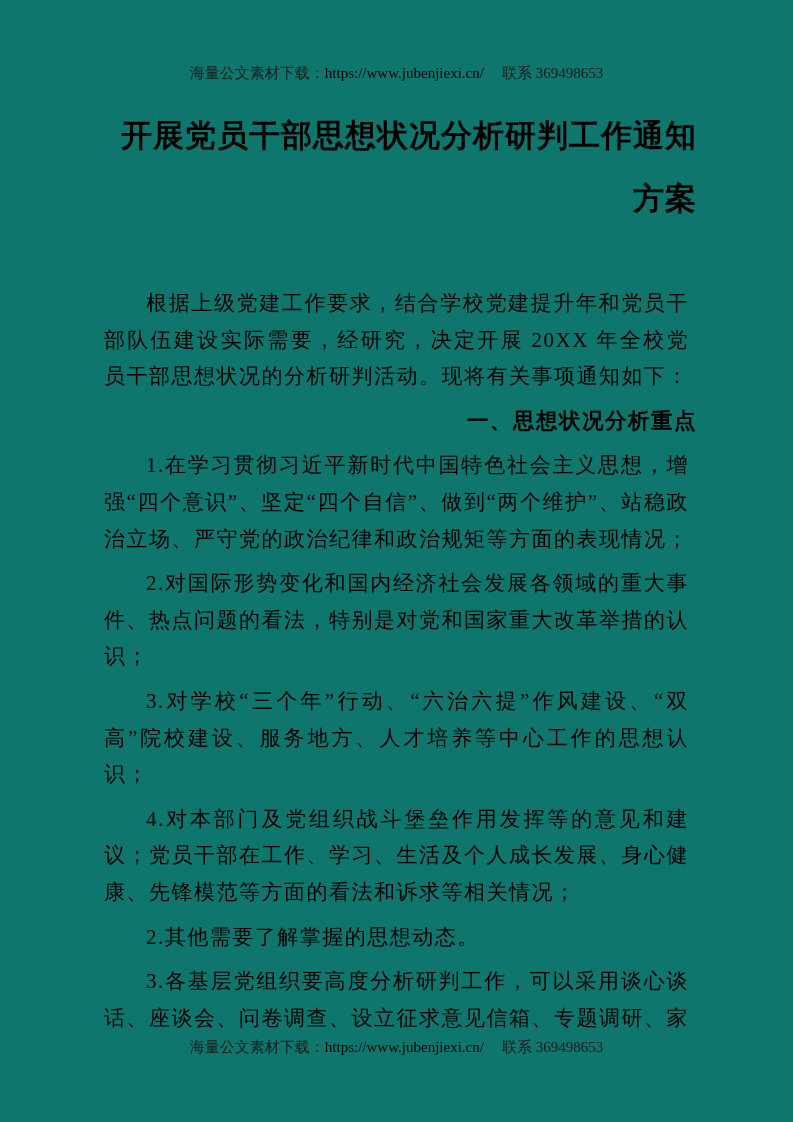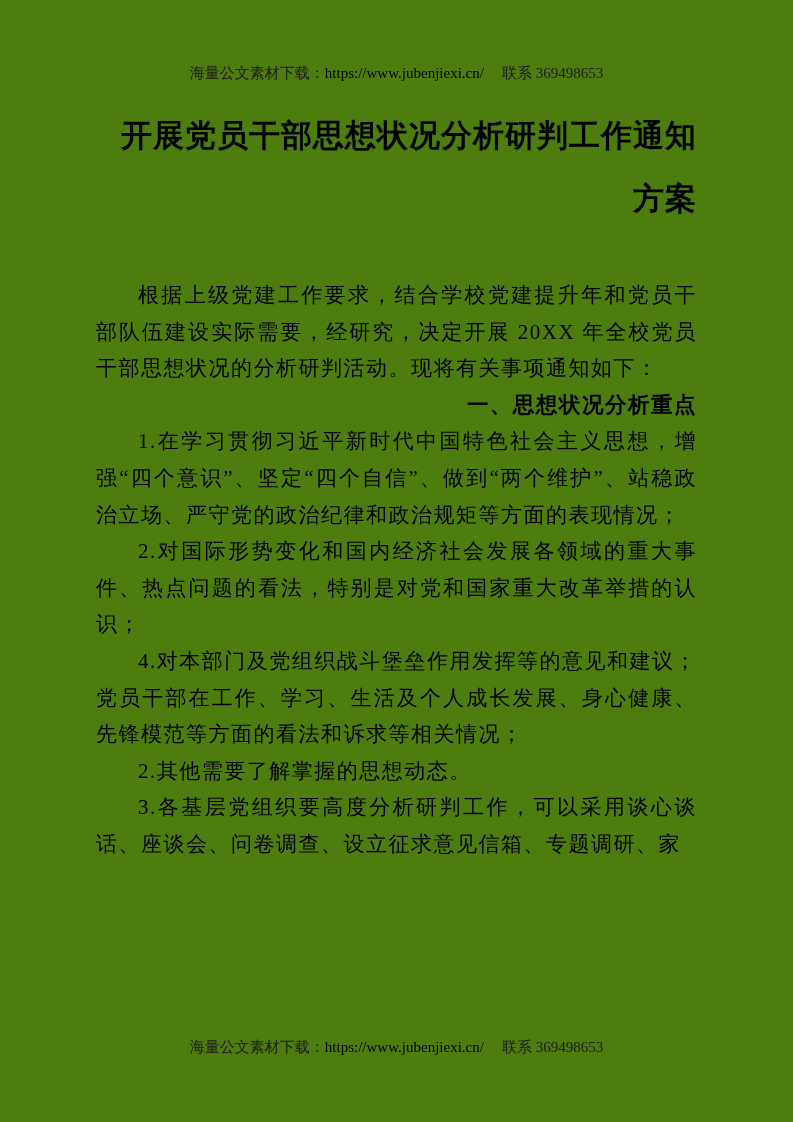--- a/index.html
+++ b/index.html
@@ -4,21 +4,21 @@
 <style>
   html, body {
     margin: 0;
     padding: 0;
     background: #ffffff;
   }
   .page {
     position: relative;
     width: 793px;
     height: 1122px;
-    background: #4d7c0f;
+    background: #0f766e;
     color: #000000;
     font-family: "Liberation Serif", "DejaVu Serif", serif;
     overflow: hidden;
   }
   .doc-header, .doc-footer {
     position: absolute;
     left: 96px;
     width: 601px;
     text-align: center;
     font-size: 15px;
@@ -51,21 +51,21 @@
     position: absolute;
     top: 277px;
     left: 96px;
     width: 601px;
     font-size: 21px;
     line-height: 36.6px;
     text-align: justify;
     letter-spacing: 1.5px;
   }
   .doc-body p {
-    margin: 0;
+    margin: 8px;
     text-indent: 2em;
   }
   .doc-body h2.section-heading {
     margin: 0;
     text-indent: 2em;
     font-size: 21.5px;
     font-weight: bold;
     line-height: 36.6px;
     font-family: "Liberation Sans", "DejaVu Sans", sans-serif;
     letter-spacing: 1.5px;
@@ -86,20 +86,21 @@
     <div>方案</div>
   </h1>
 
   <div class="doc-body">
     <p>根据上级党建工作要求，结合学校党建提升年和党员干部队伍建设实际需要，经研究，决定开展 20XX 年全校党员干部思想状况的分析研判活动。现将有关事项通知如下：</p>
 
     <h2 class="section-heading">一、思想状况分析重点</h2>
 
     <p>1.在学习贯彻习近平新时代中国特色社会主义思想，增强“四个意识”、坚定“四个自信”、做到“两个维护”、站稳政治立场、严守党的政治纪律和政治规矩等方面的表现情况；</p>
     <p>2.对国际形势变化和国内经济社会发展各领域的重大事件、热点问题的看法，特别是对党和国家重大改革举措的认识；</p>
+    <p>3.对学校“三个年”行动、“六治六提”作风建设、“双高”院校建设、服务地方、人才培养等中心工作的思想认识；</p>
     <p>4.对本部门及党组织战斗堡垒作用发挥等的意见和建议；党员干部在工作、学习、生活及个人成长发展、身心健康、先锋模范等方面的看法和诉求等相关情况；</p>
     <p>2.其他需要了解掌握的思想动态。</p>
 
 
     <p>3.各基层党组织要高度分析研判工作，可以采用谈心谈话、座谈会、问卷调查、设立征求意见信箱、专题调研、家</p>
   </div>
 
   <div class="doc-footer">
     <span>海量公文素材下载：</span><span class="url">https://www.jubenjiexi.cn/</span><span class="contact">联系 369498653</span>
   </div>

